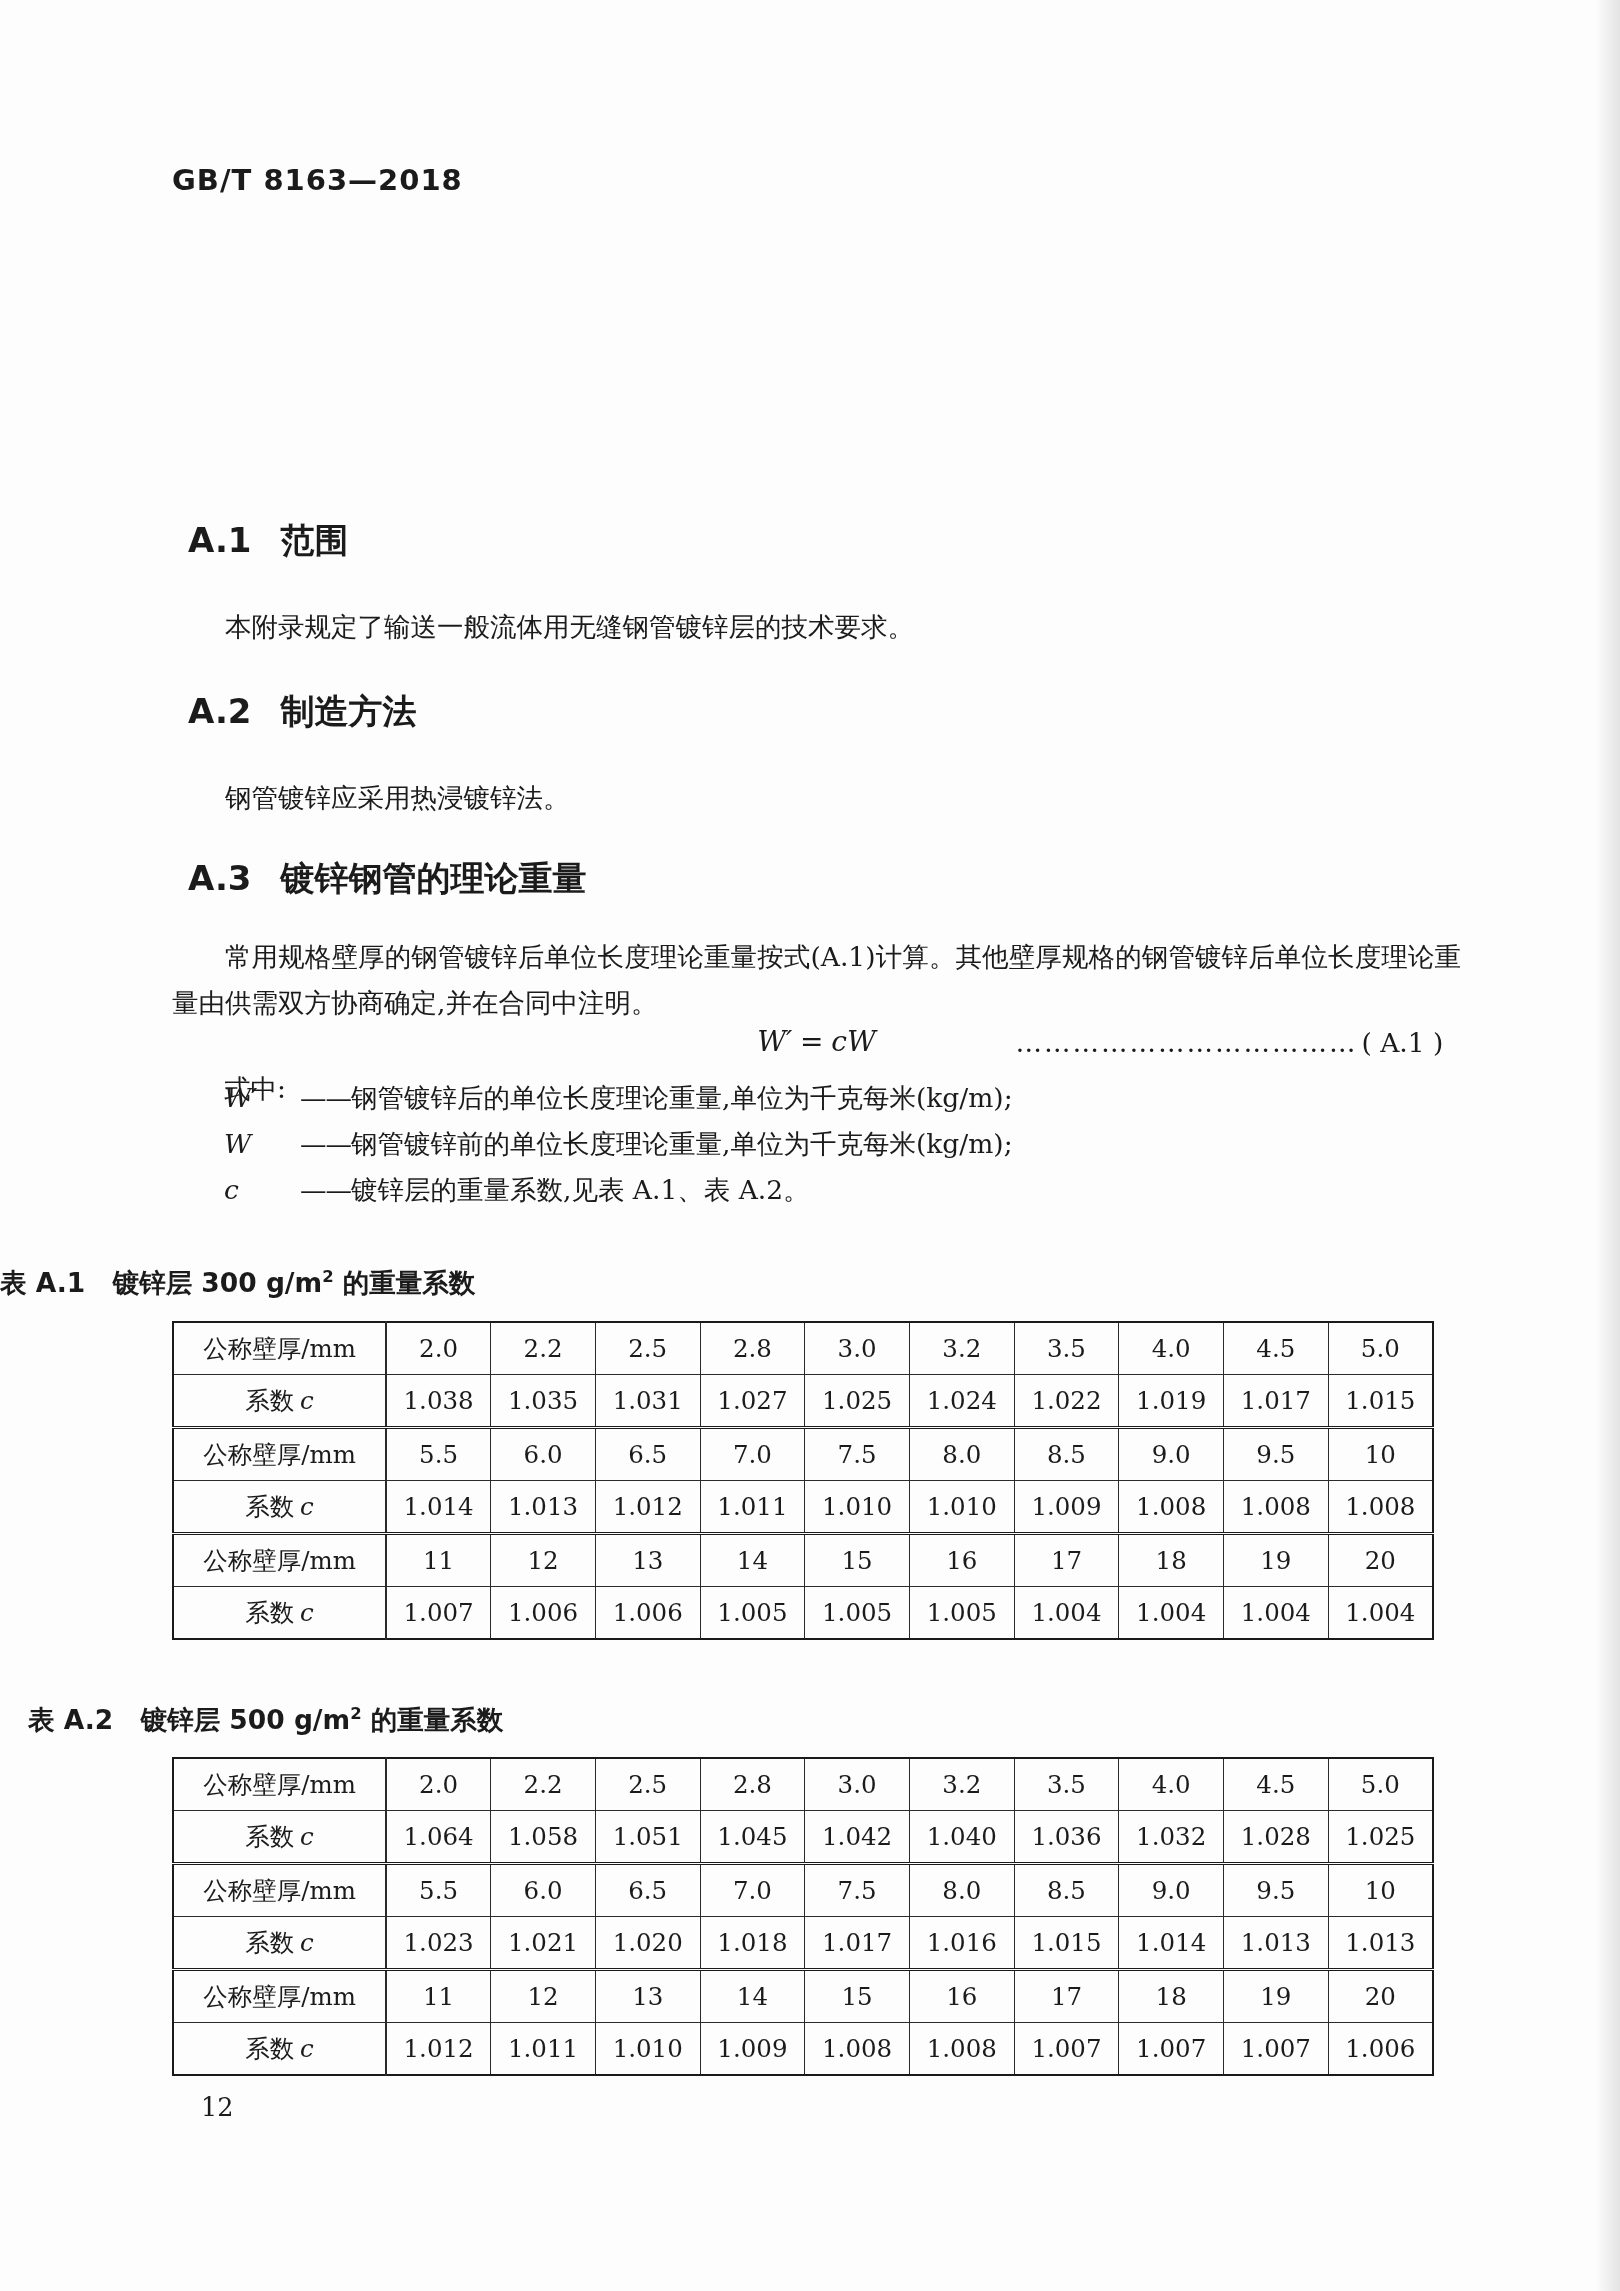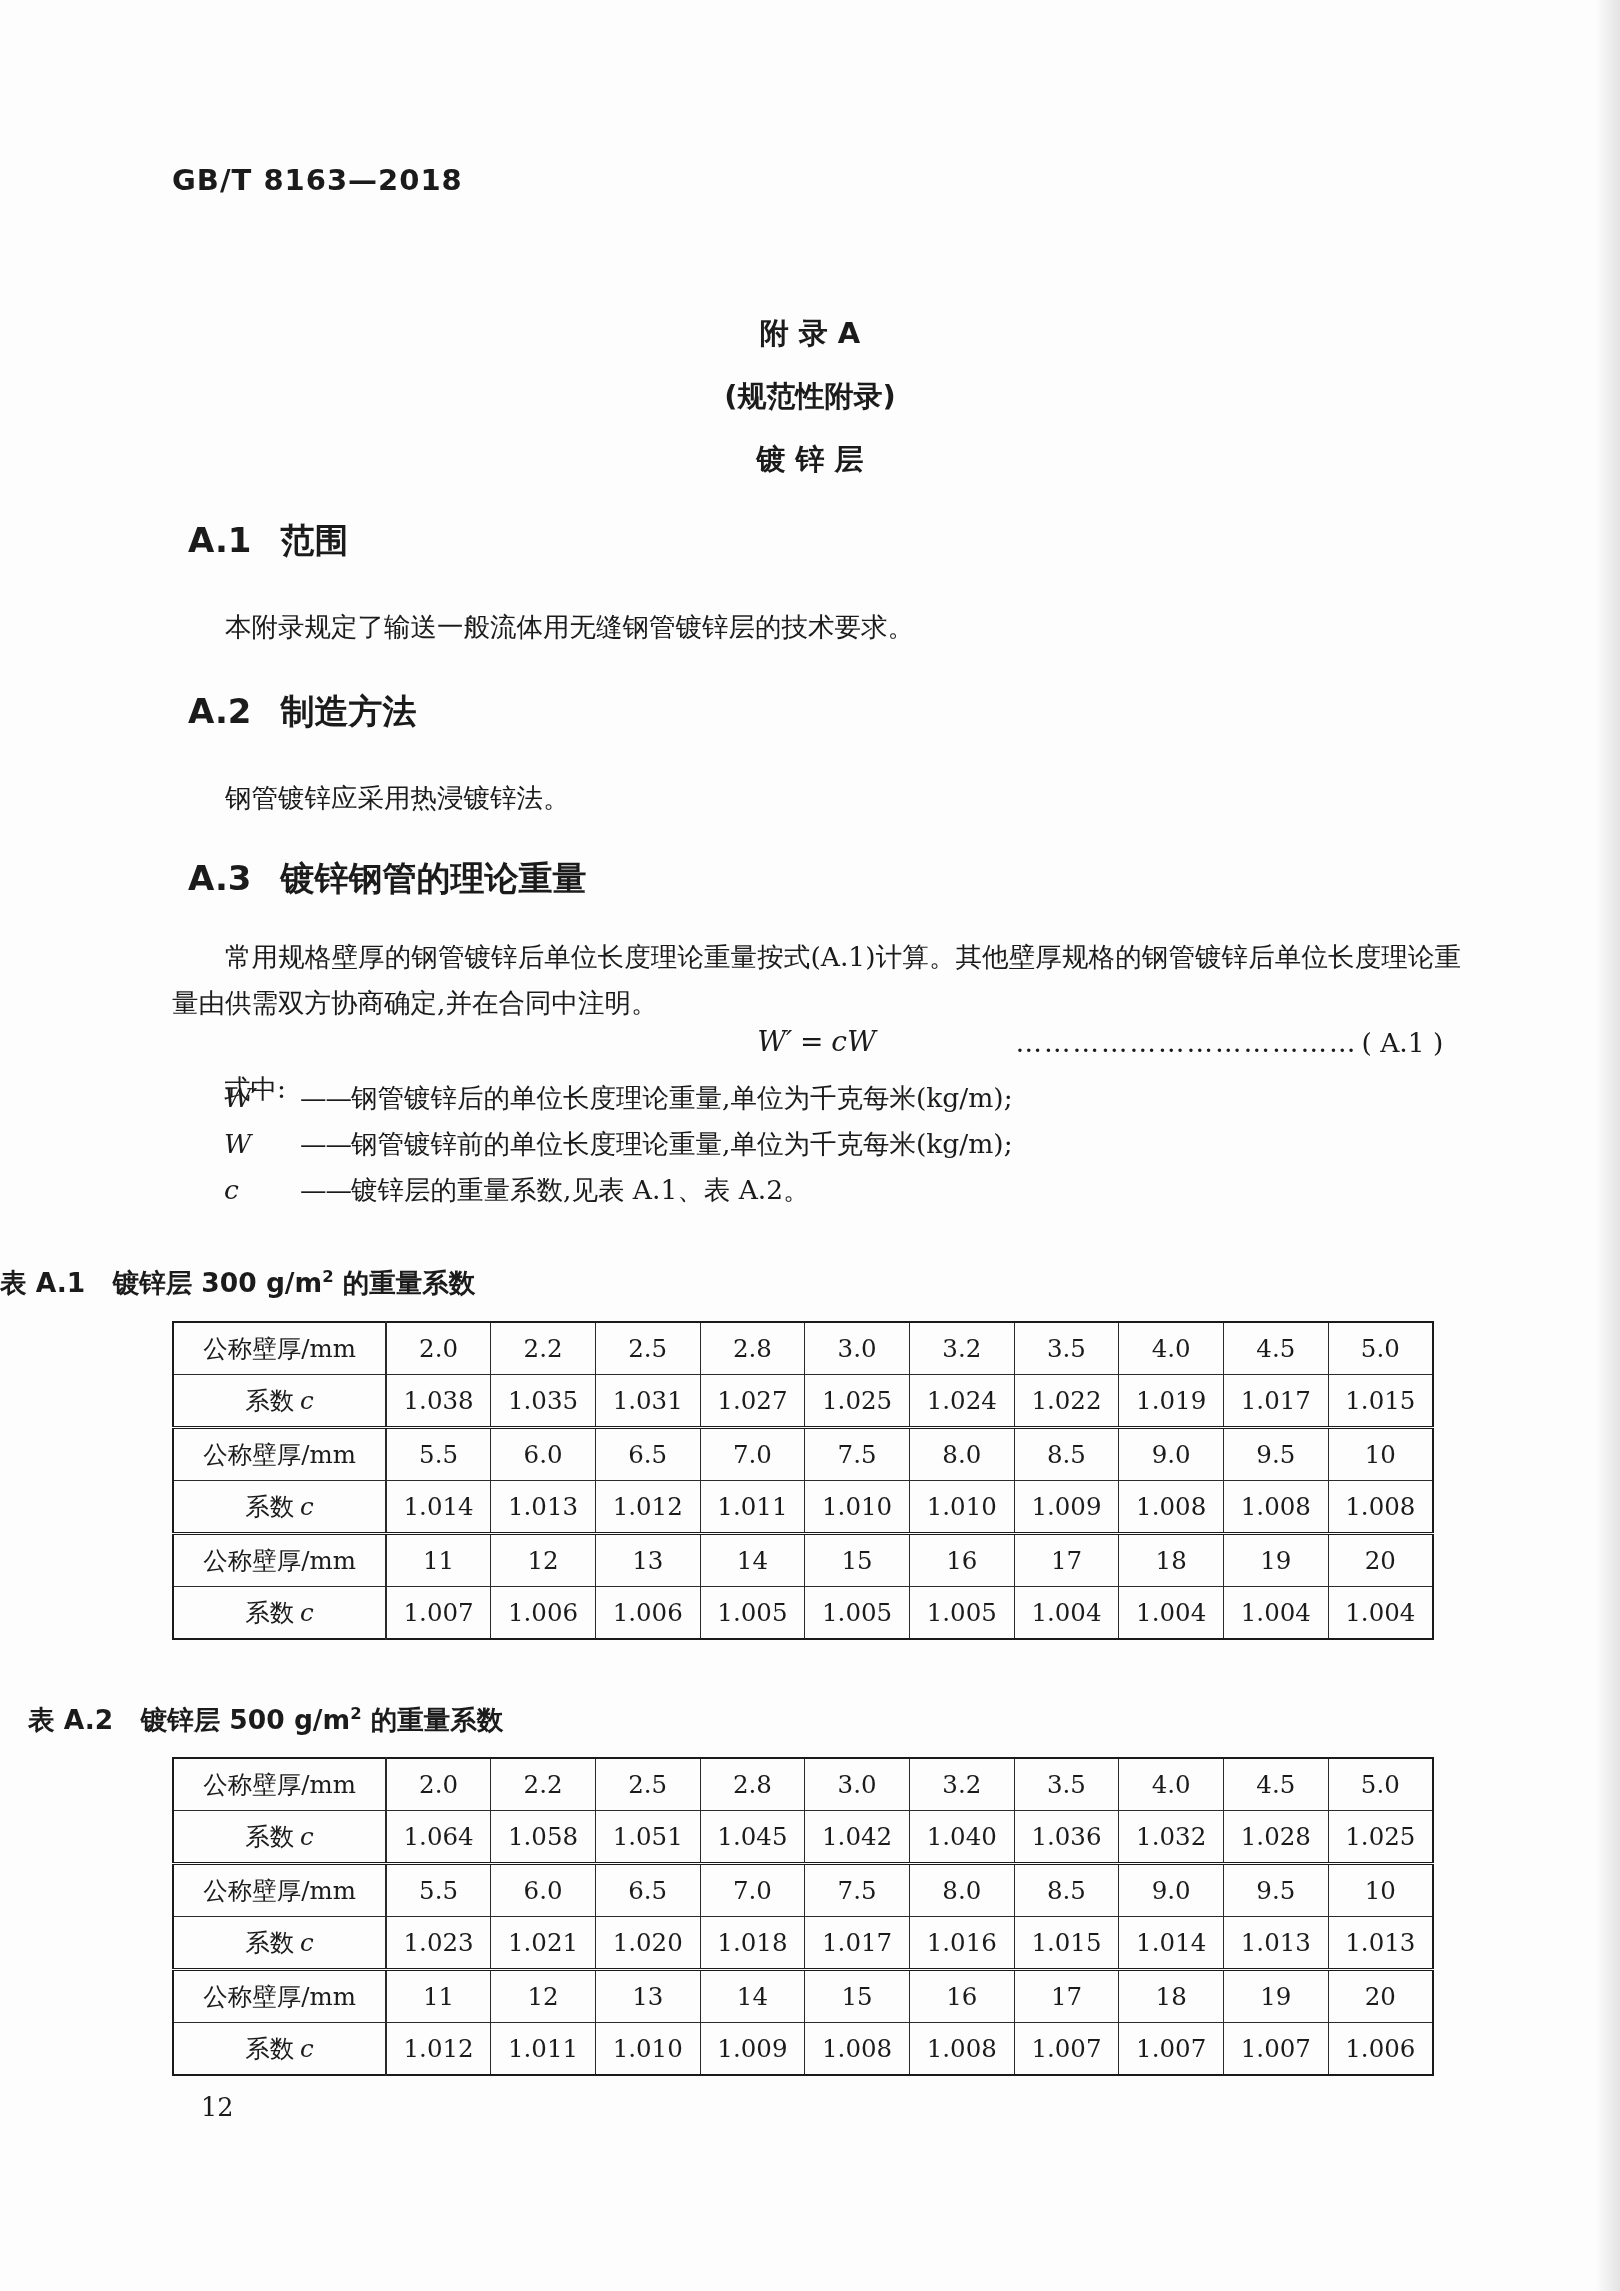--- a/index.html
+++ b/index.html
@@ -100,25 +100,20 @@
   #h-a3 { top: 856px; }
   #p-a3 { top: 934px; }
 </style>
 </head>
 <body>
 
 <div class="page">
 
   <div class="doc-code">GB/T 8163—2018</div>
 
-  <div class="appendix-title">
-    <div>附  录  A</div>
-    <div>(规范性附录)</div>
-    <div>镀  锌  层</div>
-  </div>
 
   <div id="h-a1" class="sec-heading">
     <span class="sec-num">A.1</span><span class="sec-title">范围</span>
   </div>
   <div id="p-a1" class="body-par">本附录规定了输送一般流体用无缝钢管镀锌层的技术要求。</div>
 
   <div id="h-a2" class="sec-heading">
     <span class="sec-num">A.2</span><span class="sec-title">制造方法</span>
   </div>
   <div id="p-a2" class="body-par">钢管镀锌应采用热浸镀锌法。</div>

